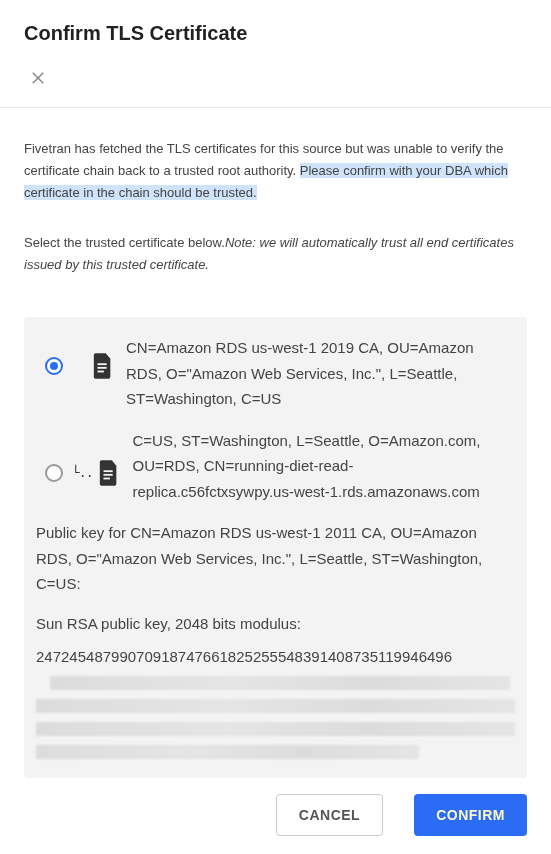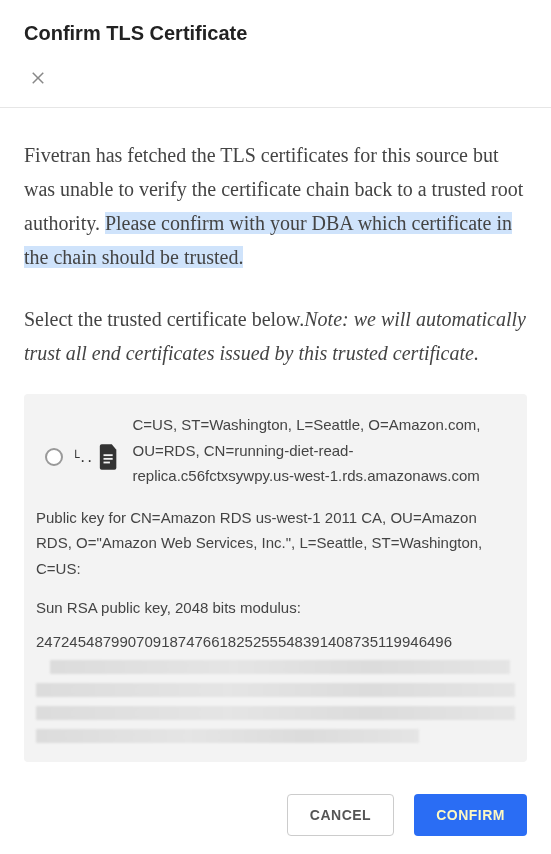--- a/index.html
+++ b/index.html
@@ -26,30 +26,29 @@
       height: 28px;
       display: flex;
       align-items: center;
       justify-content: center;
       cursor: pointer;
       color: #888;
     }
     .close-btn svg { width: 18px; height: 18px; }
     .content {
       padding: 30px 24px 10px 24px;
-      font-size: 20px;
+      font-size: 13px;
       line-height: 1.7;
       color: #444;
-      font-family: Liberation Serif, serif;
     }
     .intro-text { margin-bottom: 28px; }
     .intro-text .highlight {
       background: #cfe3fb;
     }
-    .instruction { margin-bottom: 14px; }
+    .instruction { margin-bottom: 31px; }
     .instruction em { font-style: italic; }
     .cert-panel {
       margin: 0 24px;
       background: #f3f3f3;
       border-radius: 4px;
       padding: 18px 12px 10px 12px;
       font-size: 15px;
       line-height: 1.7;
       color: #444;
     }
@@ -129,21 +128,21 @@
     .blurred-lines .line:nth-child(1){ width:96%; margin-left:3%; }
     .blurred-lines .line:nth-child(4){ width:80%; }
     .footer {
       position: absolute;
       bottom: 0;
       left: 0;
       right: 0;
       background: #fff;
       display: flex;
       justify-content: flex-end;
-      gap: 20px;
+      gap: 31px;
       padding: 16px 24px 18px;
     }
     .btn {
       font-size: 14px;
       font-weight: 600;
       letter-spacing: 0.5px;
       padding: 12px 22px;
       border-radius: 4px;
       cursor: pointer;
       border: none;
@@ -174,20 +173,34 @@
   <p class="intro-text">
     <span>Fivetran has fetched the TLS certificates for this source but was unable to verify the certificate chain back to a trusted root authority. </span><span class="highlight">Please confirm with your DBA which certificate in the chain should be trusted.</span>
   </p>
   <p class="instruction">
     <span>Select the trusted certificate below.</span><em><span>Note:</span><span> we will automatically trust all end certificates issued by this trusted certificate.</span></em>
   </p>
 </div>
 
 <div class="cert-panel">
 
+  <div class="cert-option cert-1">
+    <div class="radio-wrap">
+      <div class="radio selected"></div>
+    </div>
+    <div class="icon-wrap">
+      <svg class="doc-icon" viewBox="0 0 24 28">
+        <path d="M4 0h11l5 6v20a2 2 0 0 1-2 2H4a2 2 0 0 1-2-2V2a2 2 0 0 1 2-2z"></path>
+        <rect x="6" y="11" width="10" height="2" fill="#f3f3f3"></rect>
+        <rect x="6" y="15" width="10" height="2" fill="#f3f3f3"></rect>
+        <rect x="6" y="19" width="7" height="2" fill="#f3f3f3"></rect>
+      </svg>
+    </div>
+    <div class="cert-label">CN=Amazon RDS us-west-1 2019 CA, OU=Amazon RDS, O="Amazon Web Services, Inc.", L=Seattle, ST=Washington, C=US</div>
+  </div>
 
   <div class="cert-option cert-2">
     <div class="radio-wrap">
       <div class="radio"></div>
     </div>
     <div class="icon-wrap">
       <span class="tree-glyph">└..</span>
       <svg class="doc-icon" viewBox="0 0 24 28">
         <path d="M4 0h11l5 6v20a2 2 0 0 1-2 2H4a2 2 0 0 1-2-2V2a2 2 0 0 1 2-2z"></path>
         <rect x="6" y="11" width="10" height="2" fill="#f3f3f3"></rect>

